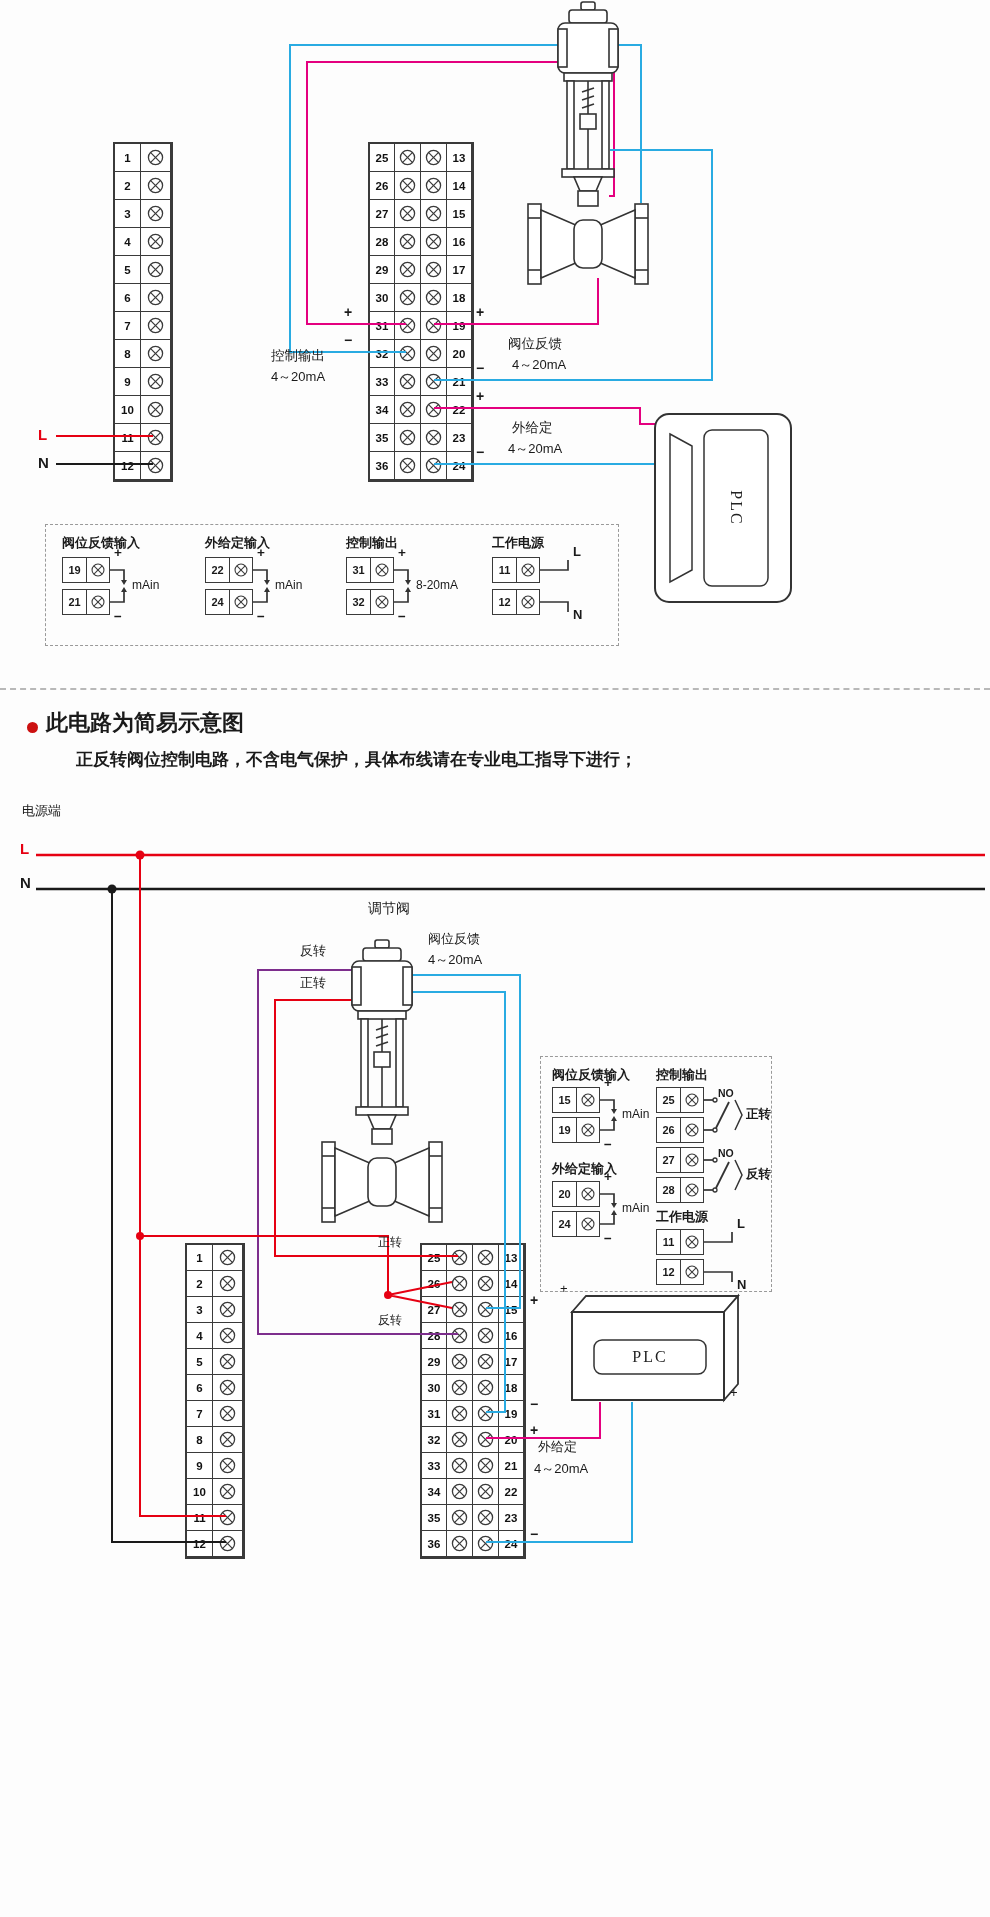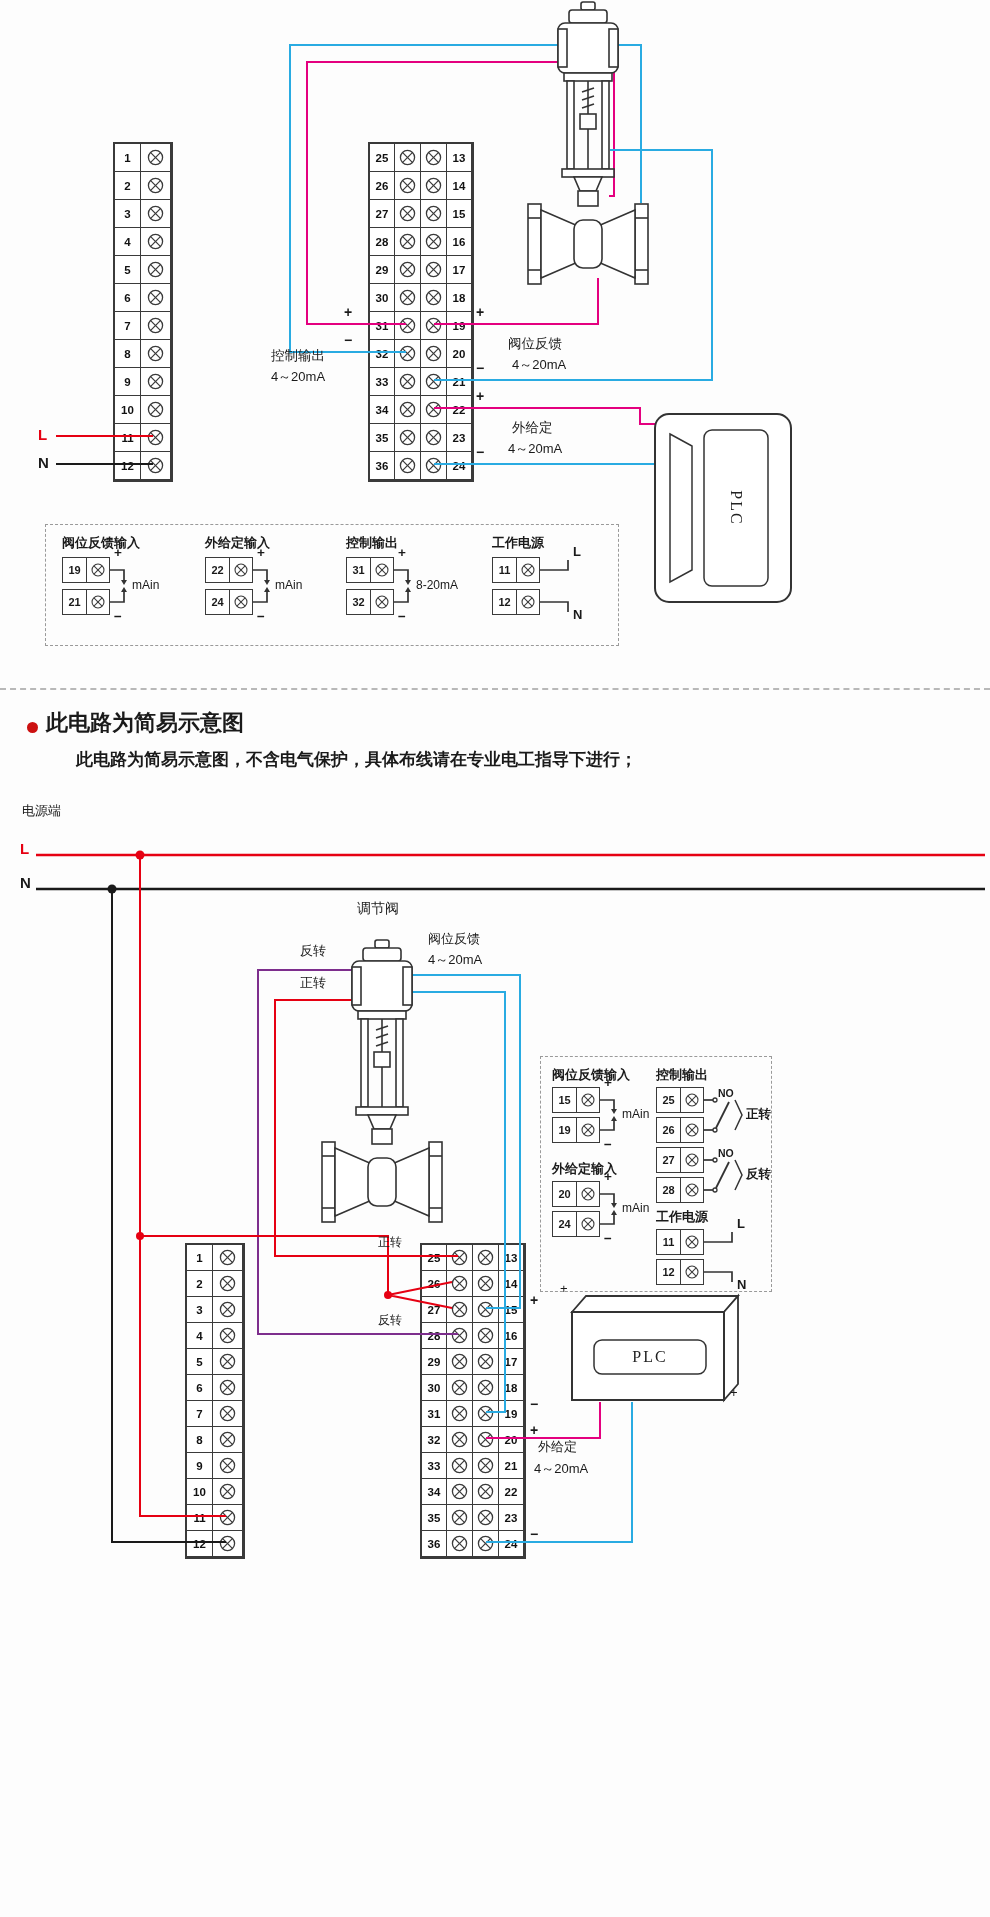--- a/index.html
+++ b/index.html
@@ -948,21 +948,21 @@
           </svg>
         </div>
       </div>
       <span class="lg-sign" style="left: 737px; top: 1277px; font-size: 13px; font-weight: 700;">N</span>
     </div>
 
   <div class="divider" style="top:688px;"></div>
 
   <div class="abs" style="left:27px;top:722px;width:11px;height:11px;border-radius:50%;background:#cc1111;"></div>
   <div class="abs" style="left:46px;top:708px;font-size:22px;font-weight:600;white-space:nowrap;">此电路为简易示意图</div>
-  <div class="abs" style="left:76px;top:748px;font-size:17px;font-weight:700;white-space:nowrap;">此电路为简易示意图，不含电气保护，具体布线请在专业电工指导下进行；</div>
+  <div class="abs" style="left:76px;top:748px;font-size:17px;font-weight:700;white-space:nowrap;">正反转阀位控制电路，不含电气保护，具体布线请在专业电工指导下进行；</div>
 
   <div class="legend-layer">
       <span class="lbl" style="left: 344px; top: 304px; font-size: 14px; font-weight: 700;">+</span>
       <span class="lbl" style="left: 344px; top: 332px; font-size: 14px; font-weight: 700;">−</span>
       <span class="lbl" style="left: 248px; top: 348px; font-size: 13.5px; width: 100px; white-space: nowrap; text-align: center;">控制输出</span>
       <span class="lbl" style="left: 248px; top: 370px; font-size: 13px; width: 100px; white-space: nowrap; text-align: center;">4～20mA</span>
       <span class="lbl" style="left: 476px; top: 304px; font-size: 14px; font-weight: 700;">+</span>
       <span class="lbl" style="left: 476px; top: 360px; font-size: 14px; font-weight: 700;">−</span>
       <span class="lbl" style="left: 508px; top: 336px; font-size: 13.5px;">阀位反馈</span>
       <span class="lbl" style="left: 512px; top: 358px; font-size: 13px;">4～20mA</span>
@@ -970,21 +970,21 @@
       <span class="lbl" style="left: 476px; top: 444px; font-size: 14px; font-weight: 700;">−</span>
       <span class="lbl" style="left: 512px; top: 420px; font-size: 13.5px;">外给定</span>
       <span class="lbl" style="left: 508px; top: 442px; font-size: 13px;">4～20mA</span>
       <span class="lbl" style="left: 38px; top: 426px; font-size: 15px; font-weight: 700; color: rgb(230, 0, 18);">L</span>
       <span class="lbl" style="left: 38px; top: 454px; font-size: 15px; font-weight: 700;">N</span>
     </div>
   <div class="legend-layer">
       <span class="lbl" style="left: 22px; top: 804px; font-size: 13px;">电源端</span>
       <span class="lbl" style="left: 20px; top: 840px; font-size: 15px; font-weight: 700; color: rgb(230, 0, 18);">L</span>
       <span class="lbl" style="left: 20px; top: 874px; font-size: 15px; font-weight: 700;">N</span>
-      <span class="lbl" style="left: 357px; top: 900px; font-size: 14px;">调节阀</span>
+      <span class="lbl" style="left: 368px; top: 900px; font-size: 14px;">调节阀</span>
       <span class="lbl" style="left: 300px; top: 944px; font-size: 13px;">反转</span>
       <span class="lbl" style="left: 300px; top: 976px; font-size: 13px;">正转</span>
       <span class="lbl" style="left: 428px; top: 932px; font-size: 13px;">阀位反馈</span>
       <span class="lbl" style="left: 428px; top: 953px; font-size: 13px;">4～20mA</span>
       <span class="lbl" style="left: 378px; top: 1236px; font-size: 12px;">正转</span>
       <span class="lbl" style="left: 378px; top: 1314px; font-size: 12px;">反转</span>
       <span class="lbl" style="left: 530px; top: 1292px; font-size: 14px; font-weight: 700;">+</span>
       <span class="lbl" style="left: 530px; top: 1396px; font-size: 14px; font-weight: 700;">−</span>
       <span class="lbl" style="left: 530px; top: 1422px; font-size: 14px; font-weight: 700;">+</span>
       <span class="lbl" style="left: 530px; top: 1526px; font-size: 14px; font-weight: 700;">−</span>

